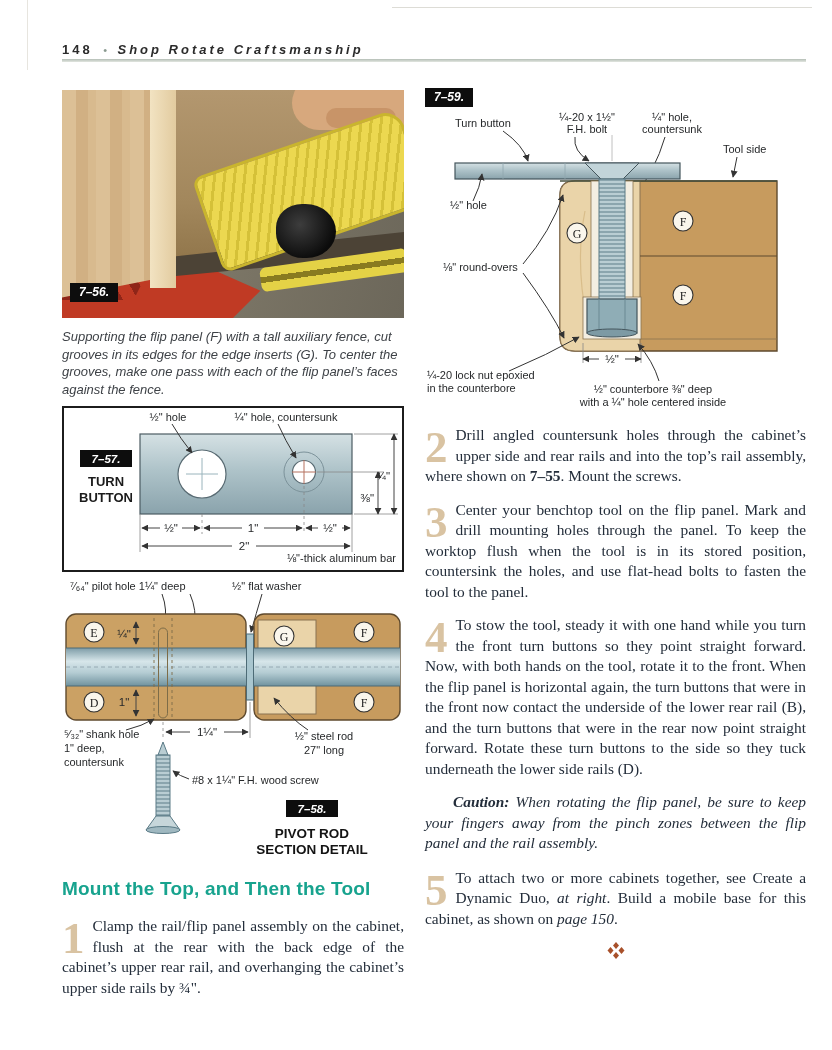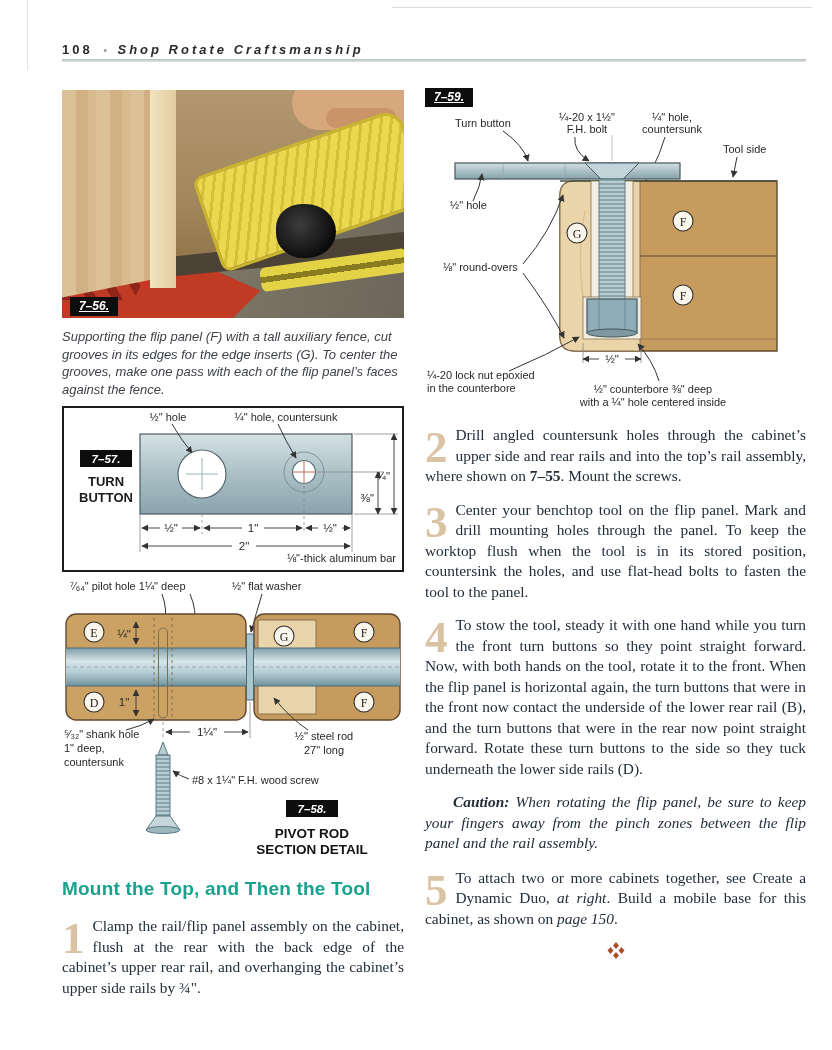--- a/index.html
+++ b/index.html
@@ -39,22 +39,22 @@
   .ph-hand{right:-14px;top:-14px;width:126px;height:54px;background:#d7a87d;border-radius:30px;}
   .ph-hand2{right:8px;top:18px;width:70px;height:20px;background:#c89468;border-radius:12px;}
   .ph-fb-arm{left:198px;top:168px;width:148px;height:24px;transform:rotate(-8deg);
              background:linear-gradient(#e4d246 38%,#897b20 38% 62%,#e4d246 62%);border-radius:6px;}
   .ph-fb{left:146px;top:86px;width:212px;height:94px;transform:rotate(-19deg);transform-origin:left center;
          background:repeating-linear-gradient(115deg,#ecd850 0 7px,#d5c138 7px 10px);
          border:3px solid #c9b52e;border-radius:10px 20px 20px 10px;}
   .ph-knob{left:214px;top:114px;width:60px;height:54px;border-radius:46% 54% 52% 48%;
            background:radial-gradient(circle at 40% 38%,#3d3d3d,#0b0b0b 72%);}
   .figlabel{display:inline-block;background:#0d0d0d;color:#fff;
-            font:italic bold 12px "Liberation Sans",sans-serif;padding:2px 9px 3px;text-decoration:underline;}
-  .ph-label{left:8px;bottom:2px;}
+            font:italic bold 12px "Liberation Sans",sans-serif;padding:2px 9px 3px;}
+  .ph-label{left:8px;bottom:16px;}
 
   .caption{margin:10px 0 0;font:italic 13px/17.5px "Liberation Sans",sans-serif;color:#3e4247;}
 
   .figbox57{margin-top:8px;border:2px solid #1c1c1c;background:#fff;}
 
   
   .dl{font:11px "Liberation Sans",sans-serif;fill:#26282a;}
   .dt{font:11.5px "Liberation Sans",sans-serif;fill:#26282a;}
   .ft{font:bold 13.5px "Liberation Sans",sans-serif;fill:#141414;}
   .bt{font:bold 13px "Liberation Sans",sans-serif;fill:#1b1b1b;}
@@ -75,21 +75,21 @@
   .fig59head{display:flex;align-items:center;gap:11px;margin-bottom:4px;}
 </style>
 </head>
 <body>
 
 <div class="page">
   <div class="scan-top"></div>
   <div class="scan-left"></div>
 
   <div class="hdr">
-    <span class="pn">108</span>
+    <span class="pn">148</span>
     <span class="bu">•</span>
     <span class="ti">Shop Rotate Craftsmanship</span>
   </div>
   <div class="rule"></div>
 
   <div class="col-l">
 
     <div class="photo">
       <div class="ph-table"></div>
       <div class="ph-red"></div>

